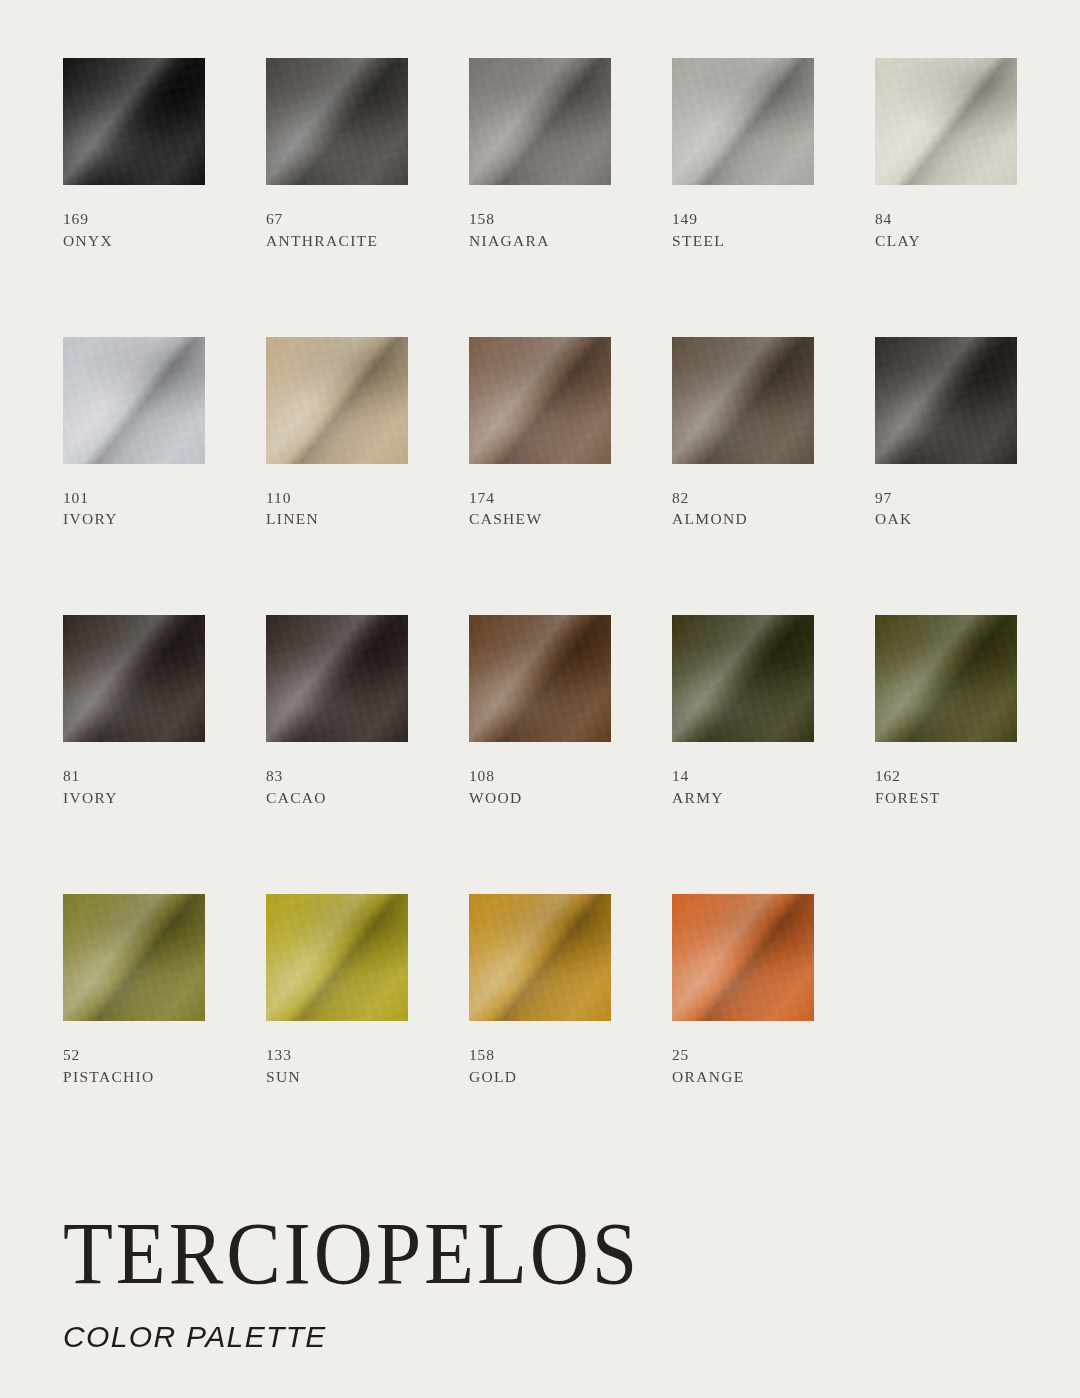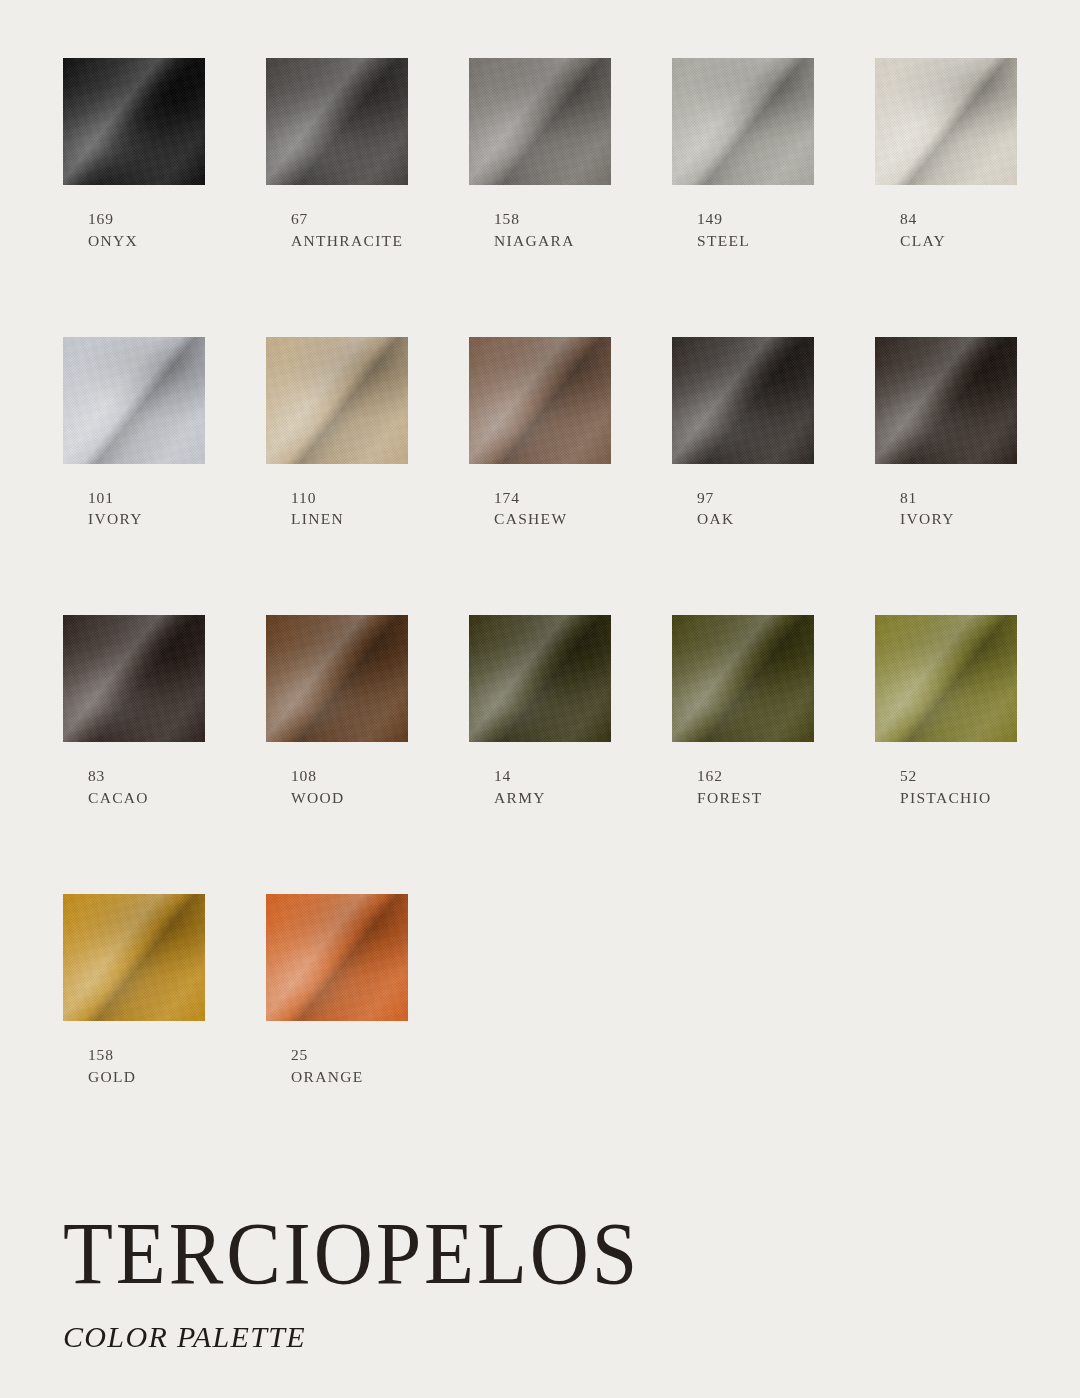--- a/index.html
+++ b/index.html
@@ -79,21 +79,20 @@
   .swatch-chip .grain {
     background-image:
       repeating-linear-gradient(47deg, rgba(255,255,255,0.045) 0px, rgba(255,255,255,0.045) 1px, rgba(0,0,0,0.035) 1px, rgba(0,0,0,0.035) 2px),
       repeating-linear-gradient(-43deg, rgba(255,255,255,0.035) 0px, rgba(255,255,255,0.035) 1px, rgba(0,0,0,0.03) 1px, rgba(0,0,0,0.03) 2px);
     opacity: 0.75;
   }
 
   .swatch-meta {
     margin-top: 24px;
     line-height: 1.28;
-    margin-left: 25px;
   }
 
   .swatch-code,
   .swatch-name {
     display: block;
     font-family: "Liberation Serif", serif;
     font-size: 15.5px;
     letter-spacing: 0.055em;
     color: #4a4641;
     font-weight: 400;
@@ -118,21 +117,21 @@
     line-height: 1;
     letter-spacing: 0.035em;
     color: #241f1a;
     transform: scaleX(0.93);
     transform-origin: left center;
     white-space: nowrap;
   }
 
   #poster-subtitle {
     margin-top: 22px;
-    font-family: Liberation Serif, serif;
+    font-family: Liberation Sans, sans-serif;
     font-style: italic;
     font-weight: 400;
     font-size: 30px;
     letter-spacing: 0.045em;
     color: #1f1b17;
     white-space: nowrap;
   }
 </style>
 </head>
 <body style="background: rgb(239, 238, 234);">
@@ -228,20 +227,32 @@
         <span class="sheen-b"></span>
         <span class="sheen-c"></span>
         <span class="grain"></span>
       </div>
       <div class="swatch-meta">
         <span class="swatch-code">174</span>
         <span class="swatch-name">CASHEW</span>
       </div>
     </div>
     <div class="swatch-cell">
+      <div class="swatch-chip" style="background-color: rgb(92, 76, 60);">
+        <span class="sheen-a"></span>
+        <span class="sheen-b"></span>
+        <span class="sheen-c"></span>
+        <span class="grain"></span>
+      </div>
+      <div class="swatch-meta">
+        <span class="swatch-code">82</span>
+        <span class="swatch-name">ALMOND</span>
+      </div>
+    </div>
+    <div class="swatch-cell">
       <div class="swatch-chip" style="background-color: rgb(44, 37, 33);">
         <span class="sheen-a"></span>
         <span class="sheen-b"></span>
         <span class="sheen-c"></span>
         <span class="grain"></span>
       </div>
       <div class="swatch-meta">
         <span class="swatch-code">97</span>
         <span class="swatch-name">OAK</span>
       </div>
@@ -309,20 +320,32 @@
     <div class="swatch-cell">
       <div class="swatch-chip" style="background-color: rgb(126, 122, 38);">
         <span class="sheen-a"></span>
         <span class="sheen-b"></span>
         <span class="sheen-c"></span>
         <span class="grain"></span>
       </div>
       <div class="swatch-meta">
         <span class="swatch-code">52</span>
         <span class="swatch-name">PISTACHIO</span>
+      </div>
+    </div>
+    <div class="swatch-cell">
+      <div class="swatch-chip" style="background-color: rgb(178, 163, 23);">
+        <span class="sheen-a"></span>
+        <span class="sheen-b"></span>
+        <span class="sheen-c"></span>
+        <span class="grain"></span>
+      </div>
+      <div class="swatch-meta">
+        <span class="swatch-code">133</span>
+        <span class="swatch-name">SUN</span>
       </div>
     </div>
     <div class="swatch-cell">
       <div class="swatch-chip" style="background-color: rgb(192, 138, 22);">
         <span class="sheen-a"></span>
         <span class="sheen-b"></span>
         <span class="sheen-c"></span>
         <span class="grain"></span>
       </div>
       <div class="swatch-meta">

